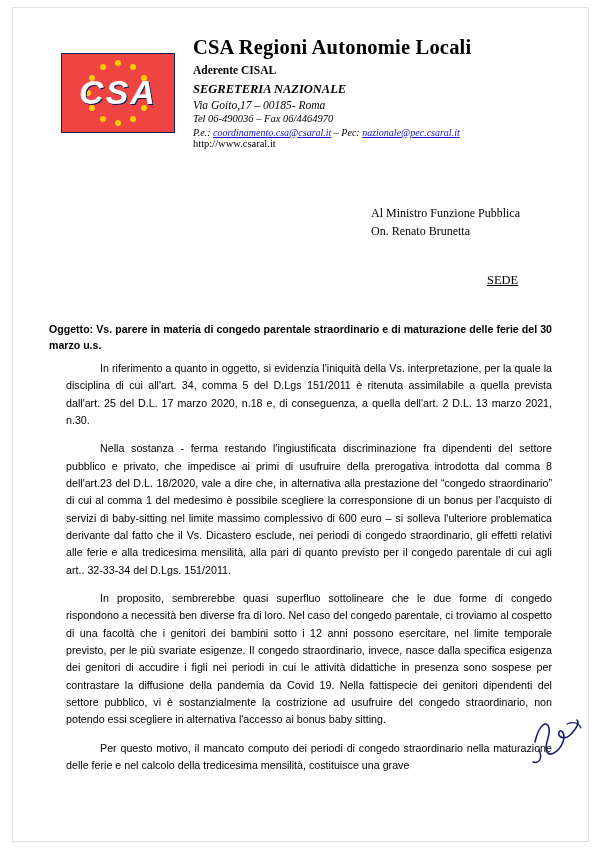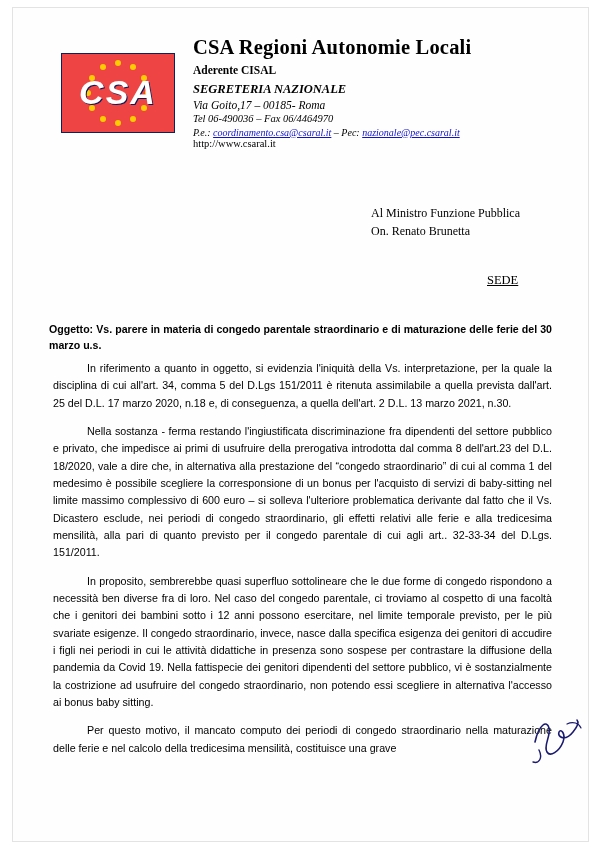--- a/index.html
+++ b/index.html
@@ -154,21 +154,21 @@
     position: absolute;
     left: 36px;
     top: 352px;
     width: 503px;
     font-family: "Liberation Sans", sans-serif;
     font-size: 10.7px;
     line-height: 1.62;
     text-align: justify;
   }
   .body p {
-    margin: 0 0 11px 4px;
+    margin: 0 0 11px 17px;
     text-indent: 34px;
   }
 
   
   .signature {
     position: absolute;
     left: 516px;
     top: 700px;
     width: 60px;
     height: 60px;

